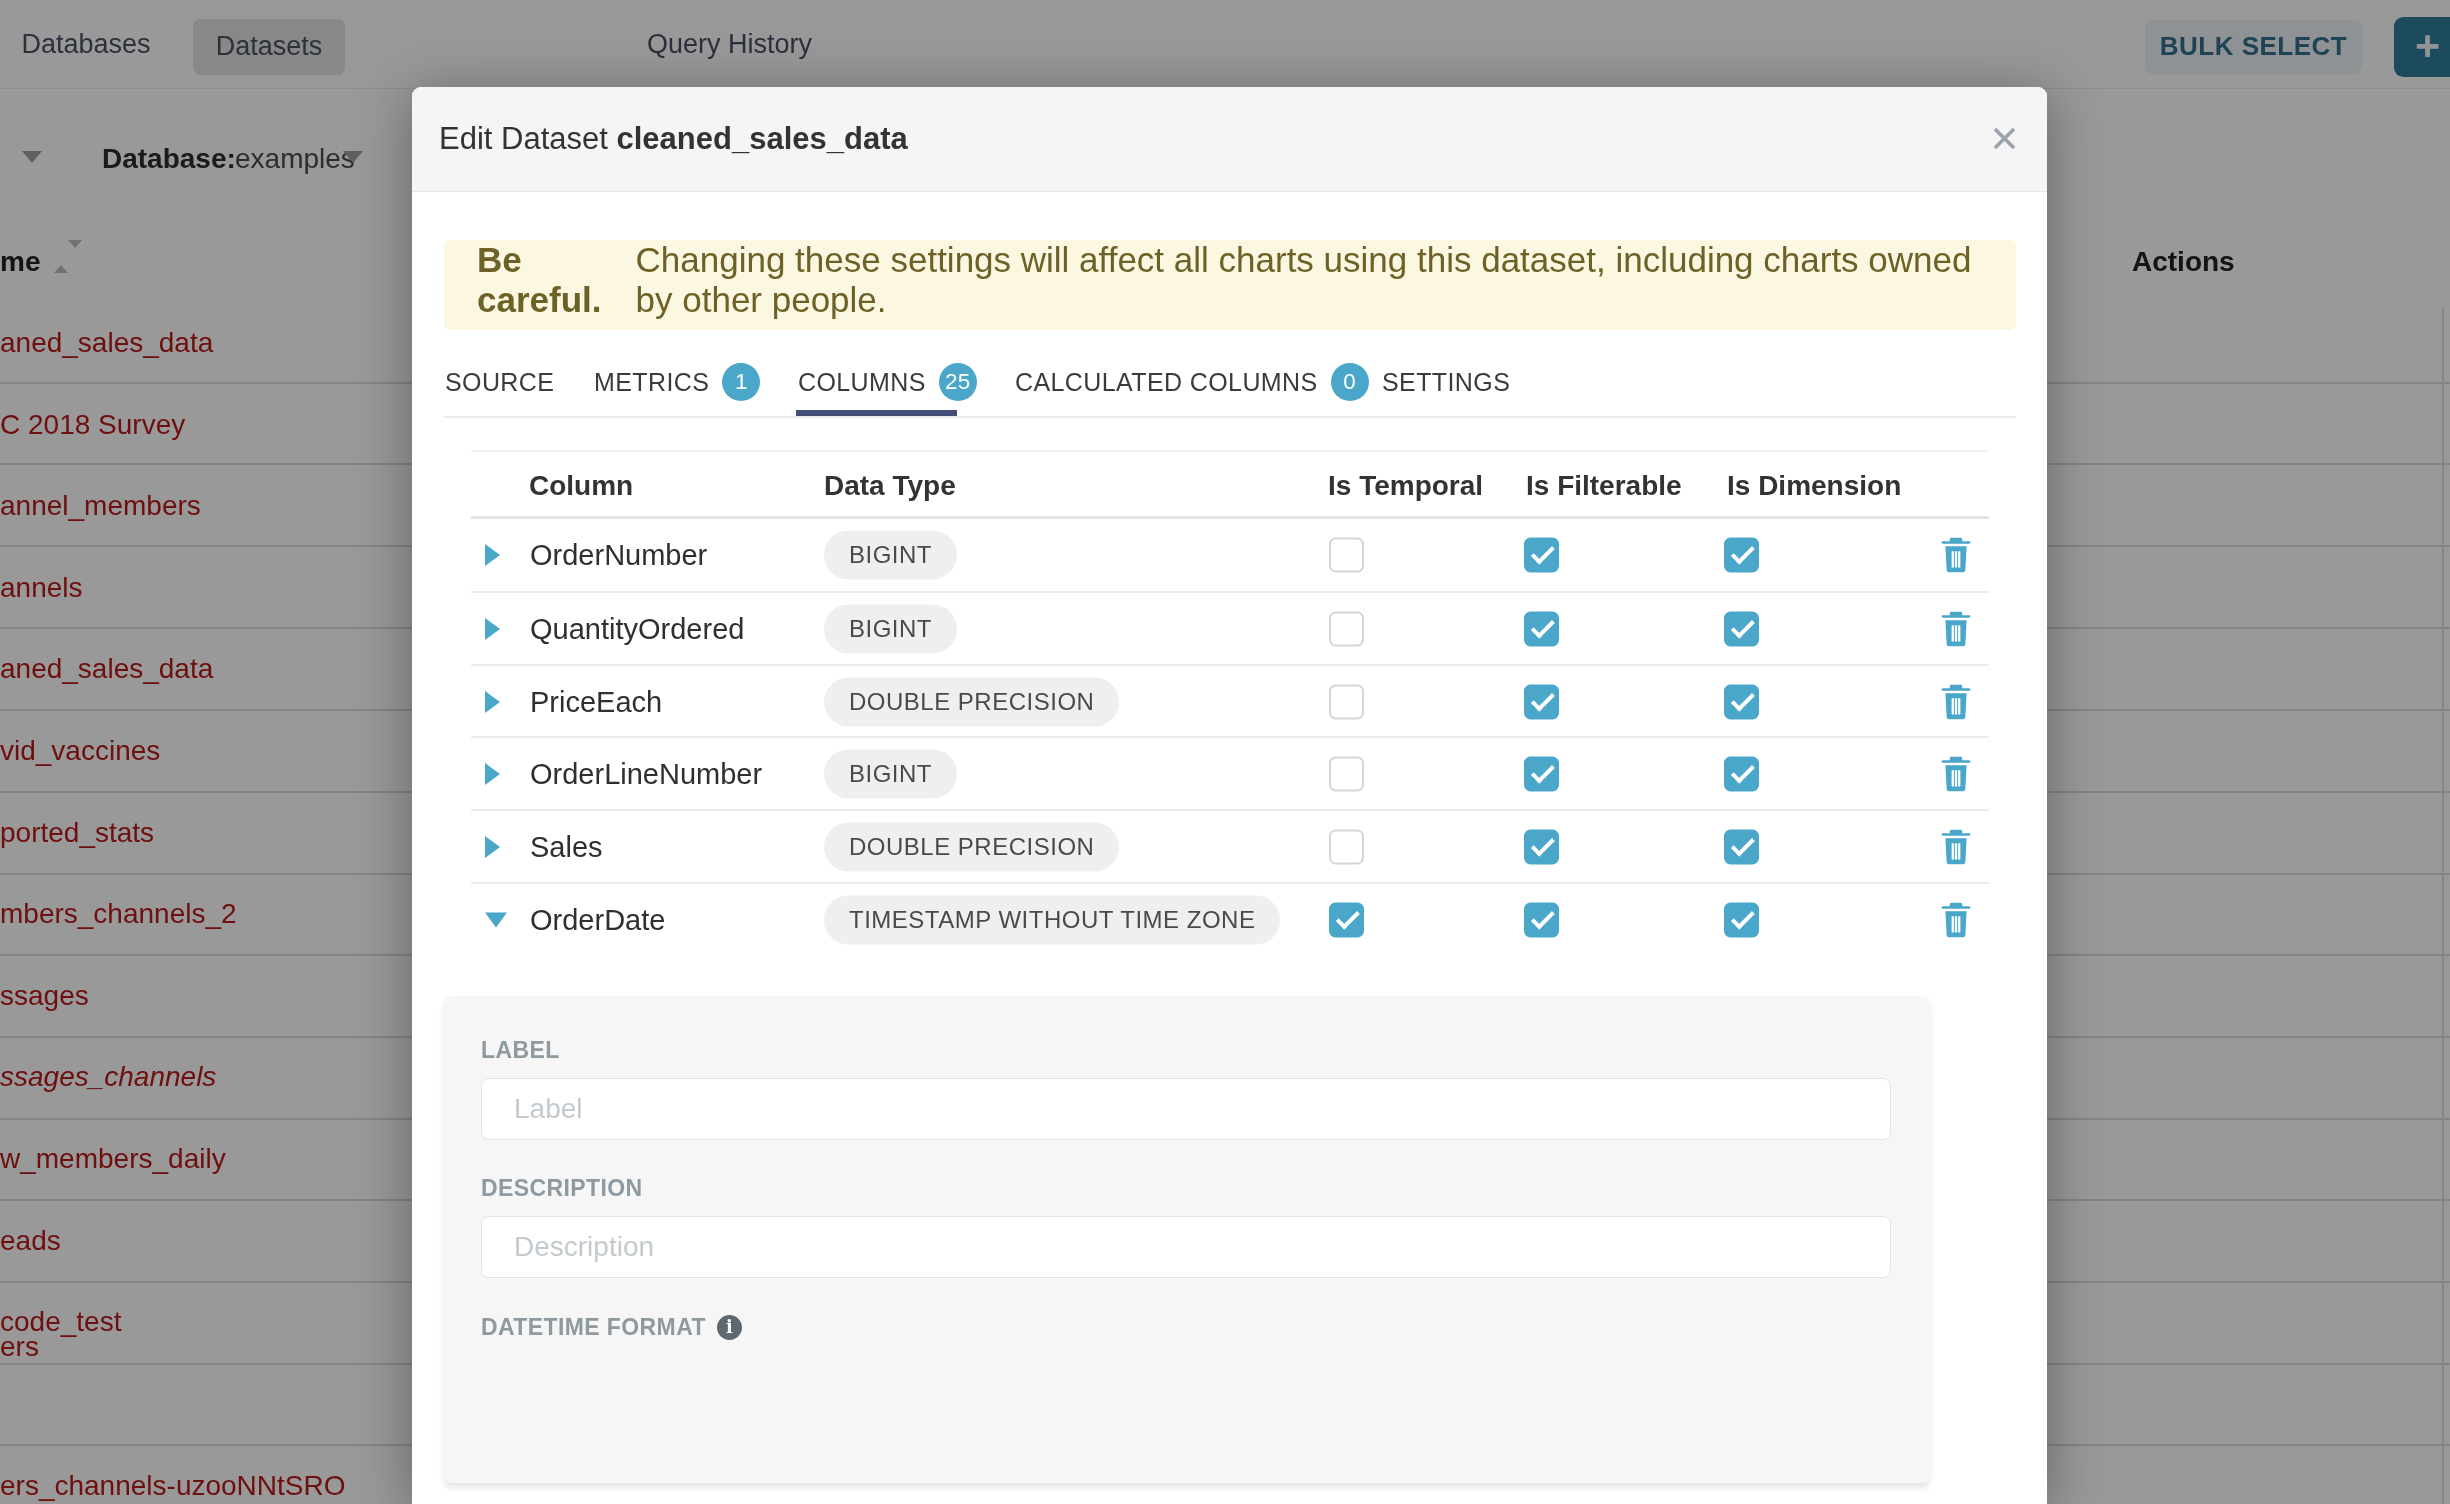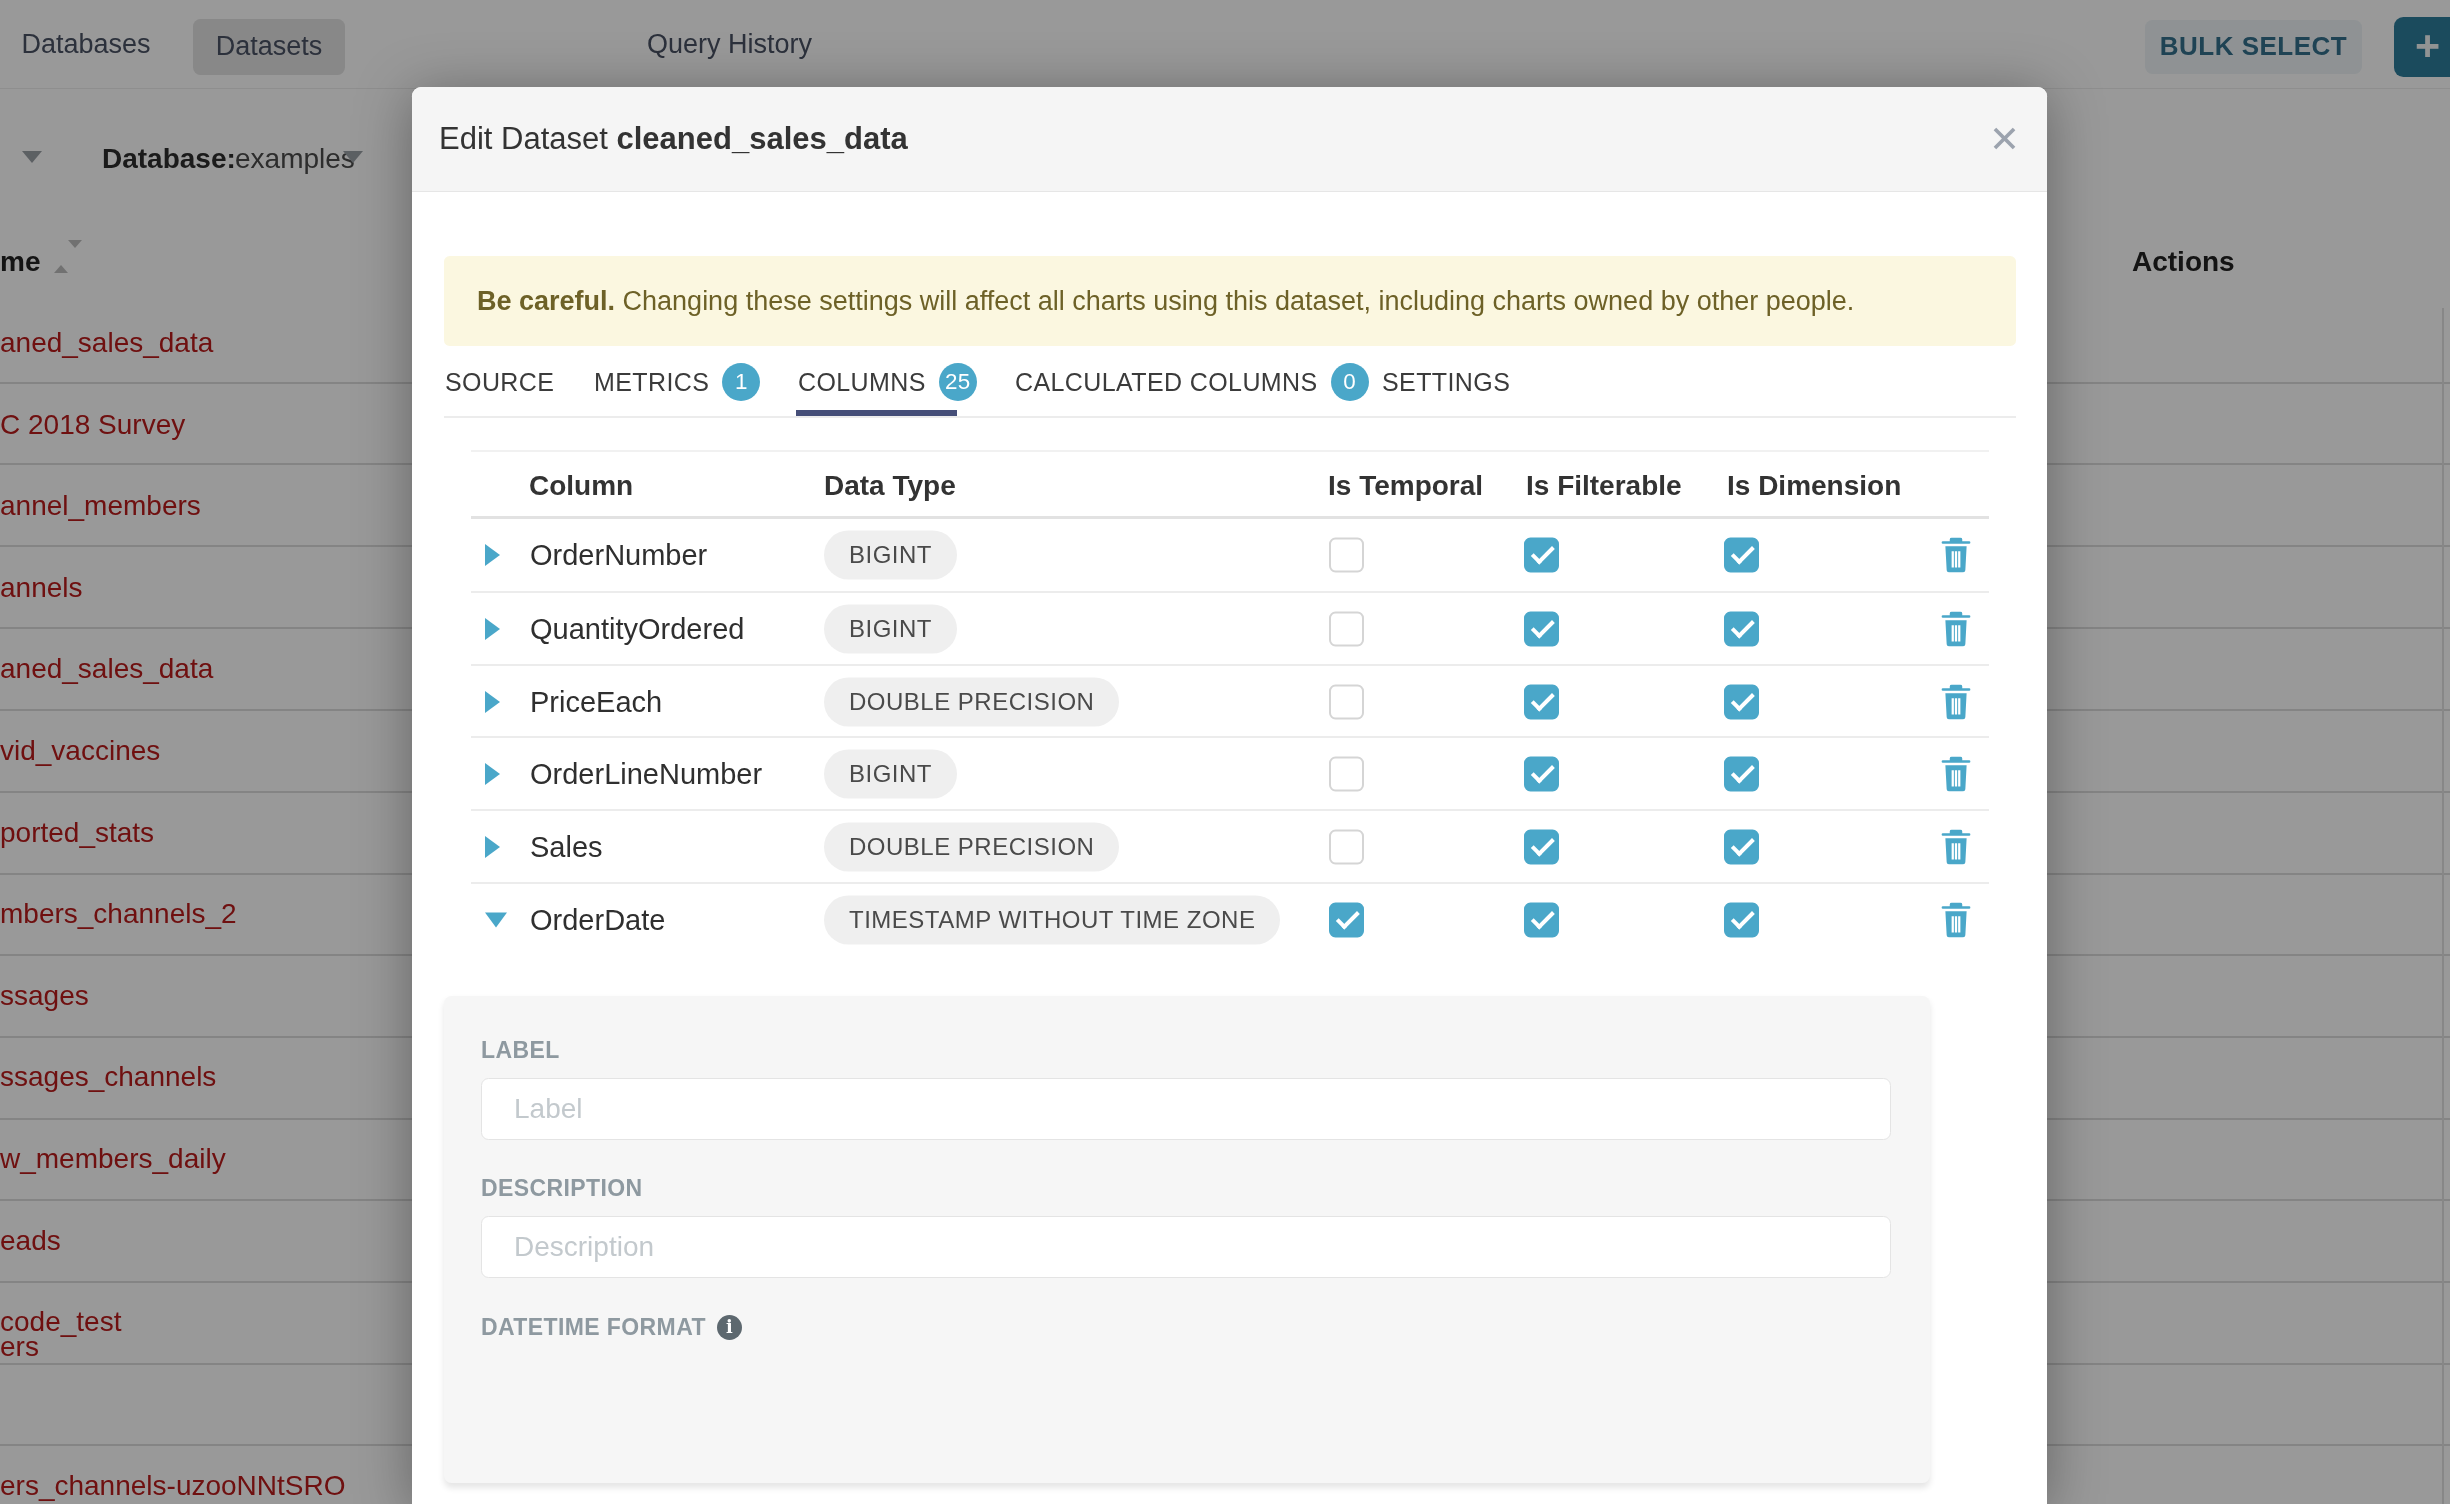--- a/index.html
+++ b/index.html
@@ -35,21 +35,21 @@
 
   
   .modal { position:absolute; left:412px; top:87px; width:1635px; height:1418px; z-index:10; border-radius:9.3px 9.3px 0 0; box-shadow:0 7.5px 56px rgba(0,0,0,0.35); background:#fff; }
   .modal-header { position:absolute; left:0; top:0; width:1635px; height:105px; background:#f5f5f5; border-bottom:0.9px solid #e6e6e6; border-radius:9.3px 9.3px 0 0; display:flex; align-items:center; padding:0 27px; }
   .modal-title { font-size:31px; color:#333; }
   .modal-title b { font-weight:bold; }
   .close-x { margin-left:auto; font-size:37px; color:#9ca3ae; cursor:default; line-height:1; }
 
   .modal-body { position:absolute; left:0; top:105px; width:1635px; height:1313px; background:#fff; }
 
-  .banner { position:absolute; left:32px; top:48px; width:1572px; height:90px; background:#fbf7e0; border-radius:5.6px; display:flex; align-items:center; padding:0 33px; font-size:27px; color:#6d6127;margin-top:16px; }
+  .banner { position:absolute; left:32px; top:48px; width:1572px; height:90px; background:#fbf7e0; border-radius:5.6px; display:flex; align-items:flex-start; padding:0 33px; font-size:35px; color:#6d6127; }
   .banner b { font-weight:bold; margin-right:7.5px; }
 
   .tab { position:absolute; top:164px; height:52px; display:flex; align-items:center; font-size:25px; letter-spacing:0.4px; color:#3b3b3b; }
   .tab-badge { margin-left:13px; min-width:38px; height:38px; border-radius:19.6px; background:#4aa7c9; color:#fff; font-size:22.4px; display:flex; align-items:center; justify-content:center; }
   .tab-underline { position:absolute; left:384px; top:218px; width:161px; height:6.5px; background:#454e78; }
   .tab-strip-border { position:absolute; left:32px; top:224px; width:1572px; height:1.9px; background:#ececec; }
 
   .thead { position:absolute; top:275px; height:37px; line-height:37px; font-size:28px; font-weight:bold; color:#333; }
   .t-topline { position:absolute; left:59px; top:258px; width:1518px; height:1.9px; background:#f1f1f1; }
   .t-headline { position:absolute; left:59px; top:324px; width:1518px; height:2.8px; background:#e2e2e2; }
@@ -115,21 +115,21 @@
 
   <a class="bg-row" style="top:323px;">aned_sales_data</a>
   <a class="bg-row" style="top:405px;">C 2018 Survey</a>
   <a class="bg-row" style="top:486px;">annel_members</a>
   <a class="bg-row" style="top:568px;">annels</a>
   <a class="bg-row" style="top:649px;">aned_sales_data</a>
   <a class="bg-row" style="top:731px;">vid_vaccines</a>
   <a class="bg-row" style="top:813px;">ported_stats</a>
   <a class="bg-row" style="top:894px;">mbers_channels_2</a>
   <a class="bg-row" style="top:976px;">ssages</a>
-  <a class="bg-row" style="top:1057px;">ssages_channels</a>
+  <a class="bg-row" style="top:1057px;font-style:italic;">ssages_channels</a>
   <a class="bg-row" style="top:1139px;">w_members_daily</a>
   <a class="bg-row" style="top:1221px;">eads</a>
   <a class="bg-row" style="top:1302px;">code_test</a>
   <a class="bg-row" style="top:1315px;margin-top:12px;">ers</a>
   <a class="bg-row" style="top:1466px;">ers_channels-uzooNNtSRO</a>
 </div>
 
 <div class="overlay"></div>
 
 <div class="modal">

